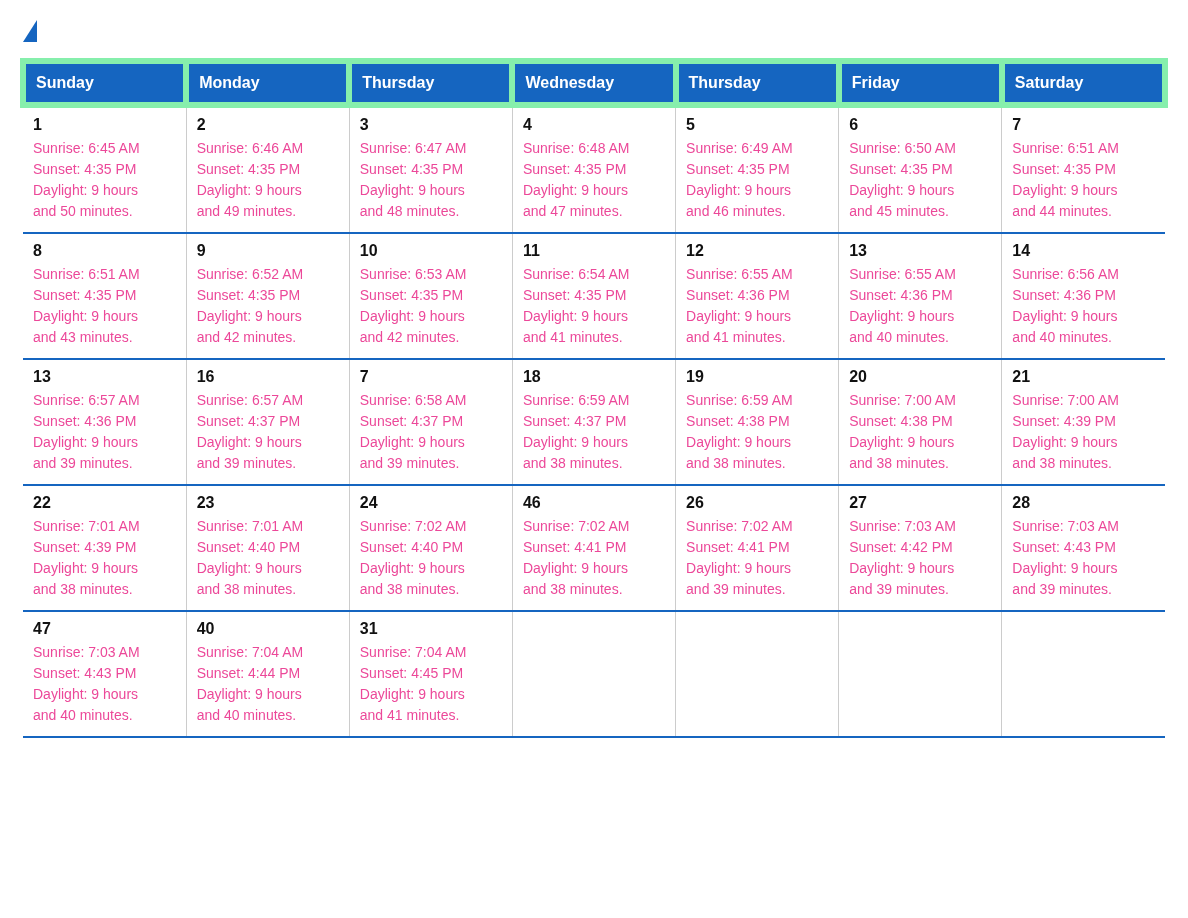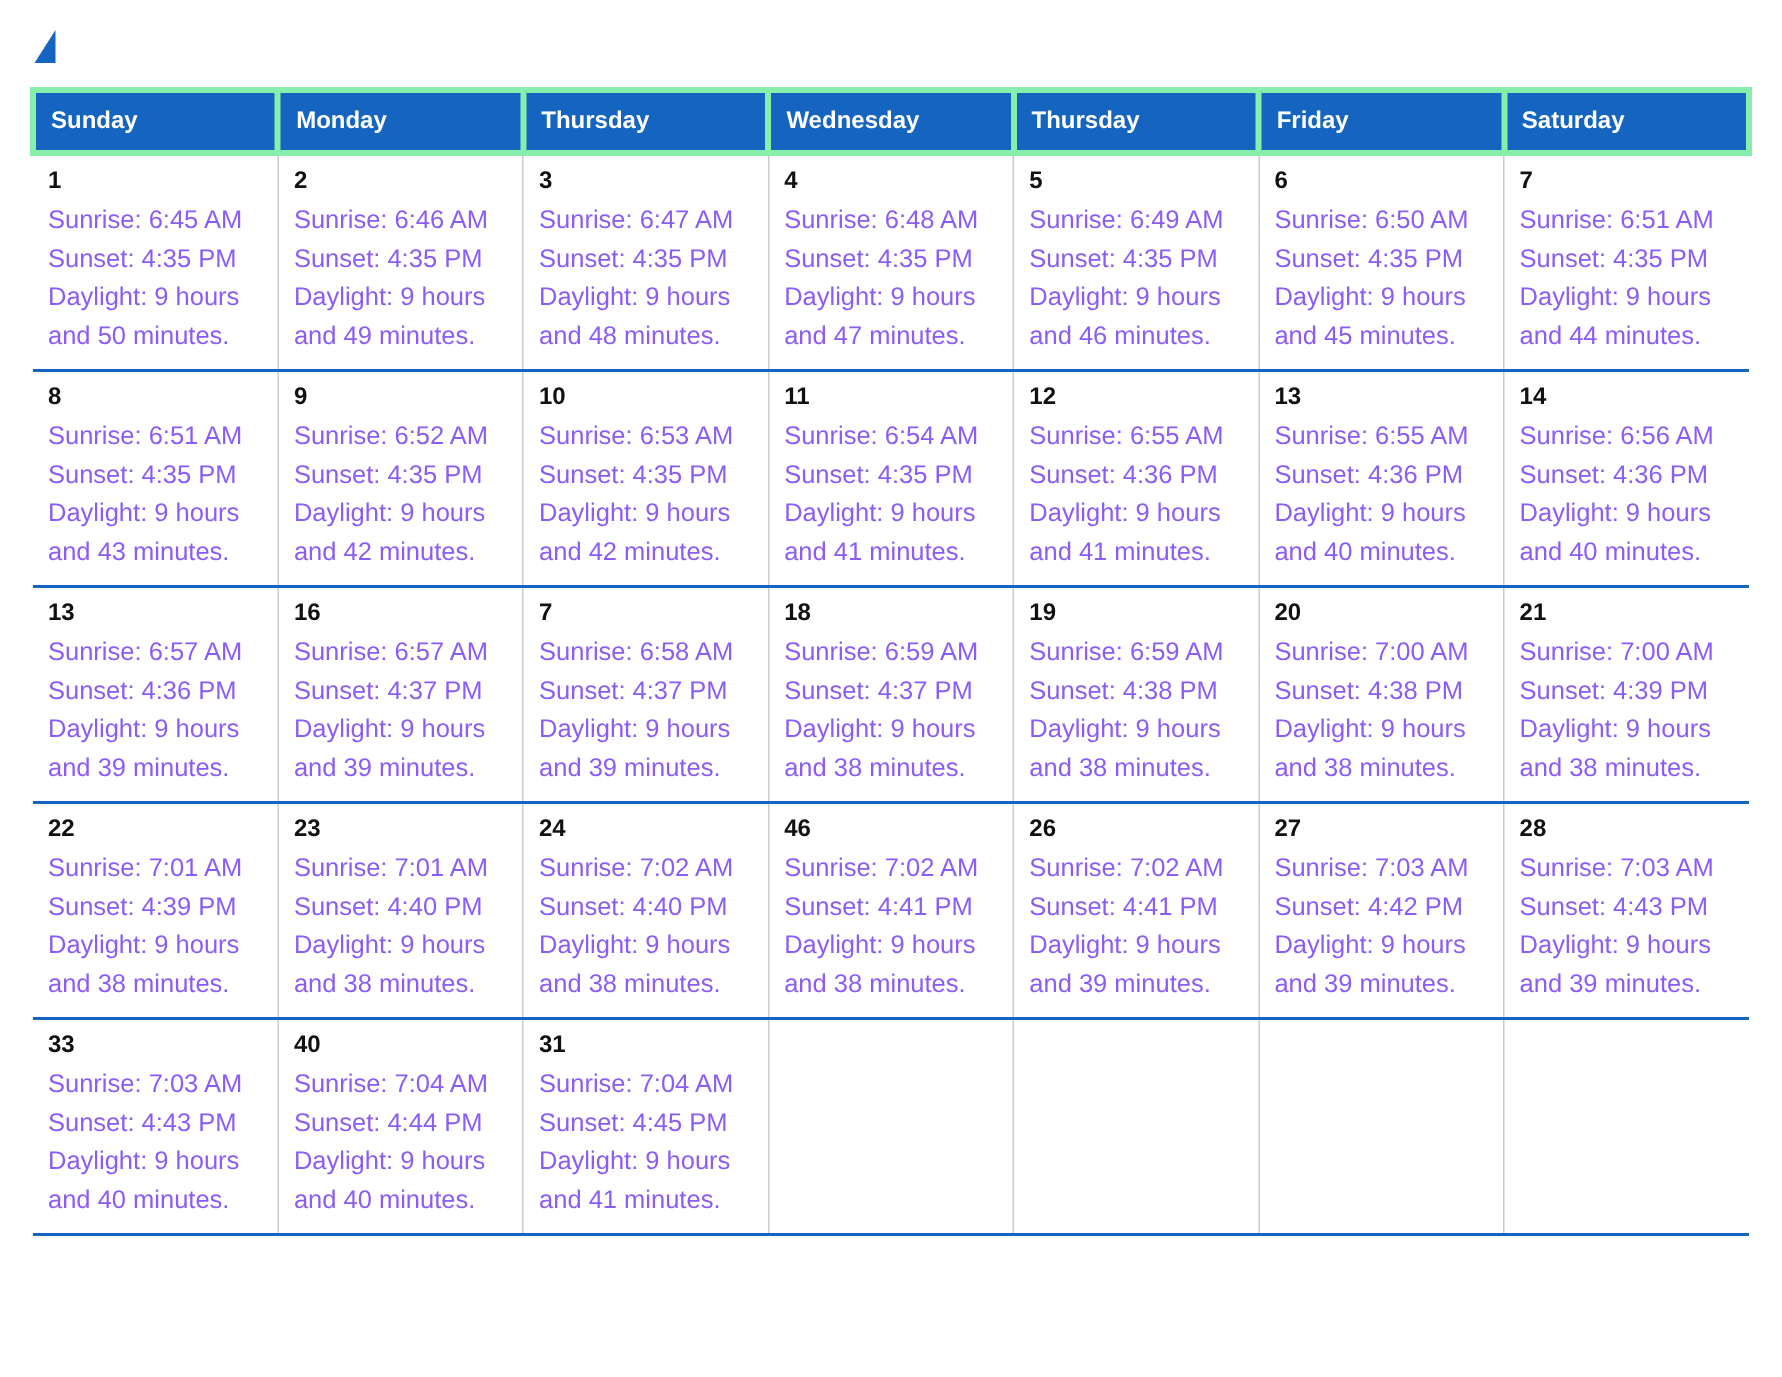--- a/index.html
+++ b/index.html
@@ -66,21 +66,21 @@
     }
     thead tr {
       background: #1565c0;
     }
     thead th {
       color: #fff;
       font-size: 16px;
       font-weight: bold;
       padding: 10px 10px;
       text-align: left;
-      border: 4px solid #86efac;
+      border: 6px solid #86efac;
     }
     tbody tr {
       border-bottom: 2px solid #1565c0;
     }
     tbody td {
       vertical-align: top;
       padding: 8px 10px 10px 10px;
       font-size: 13.5px;
       color: #222;
       border-right: 1px solid #ccc;
@@ -90,22 +90,22 @@
     tbody td:last-child {
       border-right: none;
     }
     .day-num {
       font-size: 16px;
       font-weight: bold;
       margin-bottom: 4px;
       color: #111;
     }
     .day-info {
-      font-size: 17px;
-      color: #8b5cf6;
+      font-size: 14px;
+      color: #ec4899;
       line-height: 1.5;
     }
     .empty-cell {
       background: #fff;
     }
   </style>
 </head>
 <body>
 
 <div class="header">
@@ -250,21 +250,21 @@
         <div class="day-num">27</div>
         <div class="day-info">Sunrise: 7:03 AM<br>Sunset: 4:42 PM<br>Daylight: 9 hours<br>and 39 minutes.</div>
       </td>
         <td>
         <div class="day-num">28</div>
         <div class="day-info">Sunrise: 7:03 AM<br>Sunset: 4:43 PM<br>Daylight: 9 hours<br>and 39 minutes.</div>
       </td>
       </tr>
       <tr>
         <td>
-        <div class="day-num">33</div>
+        <div class="day-num">47</div>
         <div class="day-info">Sunrise: 7:03 AM<br>Sunset: 4:43 PM<br>Daylight: 9 hours<br>and 40 minutes.</div>
       </td>
         <td>
         <div class="day-num">40</div>
         <div class="day-info">Sunrise: 7:04 AM<br>Sunset: 4:44 PM<br>Daylight: 9 hours<br>and 40 minutes.</div>
       </td>
         <td>
         <div class="day-num">31</div>
         <div class="day-info">Sunrise: 7:04 AM<br>Sunset: 4:45 PM<br>Daylight: 9 hours<br>and 41 minutes.</div>
       </td>

